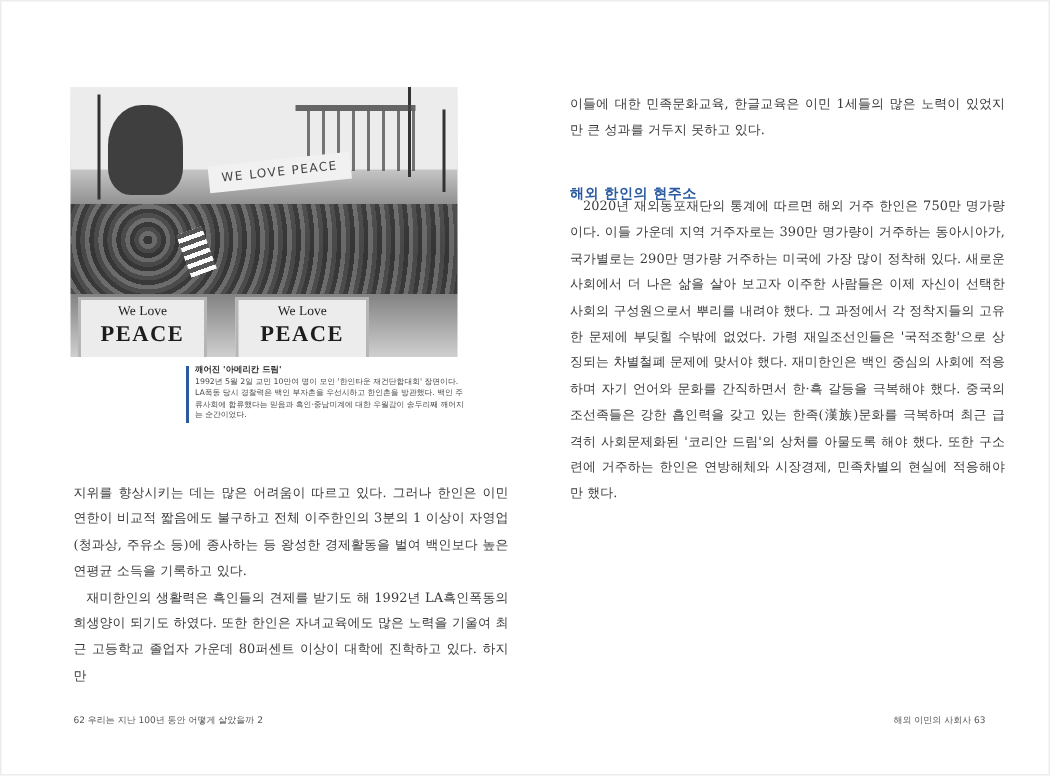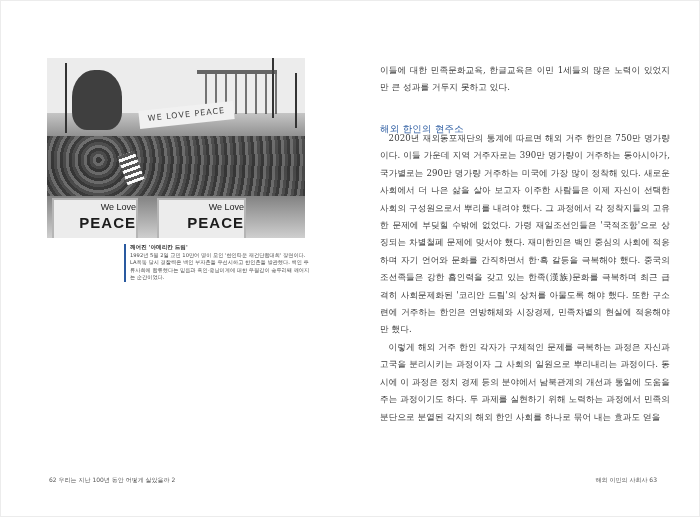--- a/index.html
+++ b/index.html
@@ -18,21 +18,21 @@
       overflow: hidden;
     }
     .photo .sky { position: absolute; left: 0; top: 0; width: 100%; height: 55px; background: #ececec; }
     .photo .tree { position: absolute; left: 25px; top: 12px; width: 50px; height: 60px; border-radius: 45% 45% 30% 30%; background: #3f3f3f; }
     .photo .pole { position: absolute; width: 2px; background: #333; }
     .photo .building { position: absolute; left: 150px; top: 12px; width: 80px; height: 40px; border-top: 4px solid #444; background: repeating-linear-gradient(90deg, transparent 0 8px, #555 8px 10px); opacity: .8; }
     .photo .banner-top { position: absolute; left: 92px; top: 48px; width: 95px; height: 18px; background: #f1f1f1; transform: rotate(-6deg); font-family: "DejaVu Sans", sans-serif; font-size: 8px; color: #444; text-align: center; line-height: 18px; letter-spacing: 1px; }
     .photo .crowd { position: absolute; left: 0; top: 78px; width: 100%; height: 60px;
       background: repeating-radial-gradient(circle at 20% 40%, #2e2e2e 0 3px, #6a6a6a 3px 6px, #444 6px 9px); opacity: .85; }
     .photo .flag { position: absolute; left: 75px; top: 95px; width: 18px; height: 30px; background: repeating-linear-gradient(0deg, #fafafa 0 3px, #555 3px 6px); transform: rotate(-20deg); }
-    .photo .sign { position: absolute; top: 140px; height: 40px; background: #ececec; border: 2px solid #b5b5b5; font-family: Liberation Sans, sans-serif; color: #1c1c1c; text-align: right; }
+    .photo .sign { position: absolute; top: 140px; height: 40px; background: #ececec; border: 2px solid #b5b5b5; font-family: Liberation Serif, serif; color: #1c1c1c; text-align: center; }
     .photo .sign .l1 { font-size: 9px; line-height: 14px; }
     .photo .sign .l2 { font-size: 15px; font-weight: bold; line-height: 18px; letter-spacing: 1px; }
     .photo .sign-a { left: 5px; width: 82px; }
     .photo .sign-b { left: 110px; width: 85px; }
 
     .caption {
       position: absolute; left: 124px; top: 244px; width: 181px;
       border-left: 2px solid #2a5aa0; padding-left: 4px;
       font-family: "DejaVu Sans", sans-serif; font-size: 5.2px; line-height: 7.6px; color: #4a4a4a;
     }
@@ -41,21 +41,21 @@
     .body-text {
       position: absolute; font-size: 8.6px; line-height: 17.4px; color: #3a3a3a; text-align: justify;
       letter-spacing: 0.1px;
     }
     .body-text p { margin: 0; }
     .body-text p.indent { text-indent: 8.6px; }
     .left-body { left: 49px; top: 321px; width: 290px; }
     .right-top { left: 30px; top: 62px; width: 290px; }
     .right-body { left: 30px; top: 130px; width: 290px; }
 
-    .section-heading { position: absolute; left: 30px; top: 123px; font-family: "DejaVu Sans", sans-serif; font-size: 9.4px; font-weight: normal; color: #2a5aa0; letter-spacing: 0.3px; }
+    .section-heading { position: absolute; left: 30px; top: 123px; font-family: "DejaVu Sans", sans-serif; font-size: 9.4px; font-weight: bold; color: #2a5aa0; letter-spacing: 0.3px; }
 
     .folio { position: absolute; top: 476px; font-family: "DejaVu Sans", sans-serif; font-size: 6px; color: #555; }
     .folio-left { left: 49px; }
     .folio-right { right: 43px; }
   </style>
 </head>
 <body>
 
 <div class="frame"></div>
 
@@ -79,37 +79,38 @@
       <div class="l2">PEACE</div>
     </div>
   </div>
 
   <div class="caption">
     <div class="cap-title">깨어진 '아메리칸 드림'</div>
     <div class="cap-text">1992년 5월 2일 교민 10만여 명이 모인 '한인타운 재건단합대회' 장면이다. LA폭동 당시 경찰력은 백인 부자촌을 우선시하고 한인촌을 방관했다. 백인 주류사회에 합류했다는 믿음과 흑인·중남미계에 대한 우월감이 송두리째 깨어지는 순간이었다.</div>
   </div>
 
   <div class="body-text left-body">
+    <p>지위를 향상시키는 데는 많은 어려움이 따르고 있다. 그러나 한인은 이민 연한이 비교적 짧음에도 불구하고 전체 이주한인의 3분의 1 이상이 자영업(청과상, 주유소 등)에 종사하는 등 왕성한 경제활동을 벌여 백인보다 높은 연평균 소득을 기록하고 있다.</p>
+    <p class="indent">재미한인의 생활력은 흑인들의 견제를 받기도 해 1992년 LA흑인폭동의 희생양이 되기도 하였다. 또한 한인은 자녀교육에도 많은 노력을 기울여 최근 고등학교 졸업자 가운데 80퍼센트 이상이 대학에 진학하고 있다. 하지만</p>
   </div>
 
   <div class="folio folio-left">
     <span>62</span>
     <span>우리는 지난 100년 동안 어떻게 살았을까 2</span>
   </div>
 </div>
 
 <div class="page page-right">
   <div class="body-text right-top">
     <p>이들에 대한 민족문화교육, 한글교육은 이민 1세들의 많은 노력이 있었지만 큰 성과를 거두지 못하고 있다.</p>
   </div>
 
   <div class="section-heading">해외 한인의 현주소</div>
 
   <div class="body-text right-body">
     <p class="indent">2020년 재외동포재단의 통계에 따르면 해외 거주 한인은 750만 명가량이다. 이들 가운데 지역 거주자로는 390만 명가량이 거주하는 동아시아가, 국가별로는 290만 명가량 거주하는 미국에 가장 많이 정착해 있다. 새로운 사회에서 더 나은 삶을 살아 보고자 이주한 사람들은 이제 자신이 선택한 사회의 구성원으로서 뿌리를 내려야 했다. 그 과정에서 각 정착지들의 고유한 문제에 부딪힐 수밖에 없었다. 가령 재일조선인들은 '국적조항'으로 상징되는 차별철폐 문제에 맞서야 했다. 재미한인은 백인 중심의 사회에 적응하며 자기 언어와 문화를 간직하면서 한·흑 갈등을 극복해야 했다. 중국의 조선족들은 강한 흡인력을 갖고 있는 한족(漢族)문화를 극복하며 최근 급격히 사회문제화된 '코리안 드림'의 상처를 아물도록 해야 했다. 또한 구소련에 거주하는 한인은 연방해체와 시장경제, 민족차별의 현실에 적응해야만 했다.</p>
-    <p class="indent">이렇게 해외 거주 한인 각자가 구체적인 문제를 극복하는 과정은 자신과 고국을 분리시키는 과정이자 그 사회의 일원으로 뿌리내리는 과정이다. 동시에 이 과정은 정치 경제 등의 분야에서 남북관계의 개선과 통일에 도움을 주는 과정이기도 하다. 두 과제를 실현하기 위해 노력하는 과정에서 민족의 분단으로 분열된 각지의 해외 한인 사회를 하나로 묶어 내는 효과도 얻을</p>
   </div>
 
   <div class="folio folio-right">
     <span>해외 이민의 사회사</span>
     <span>63</span>
   </div>
 </div>
 
 </body></html>

